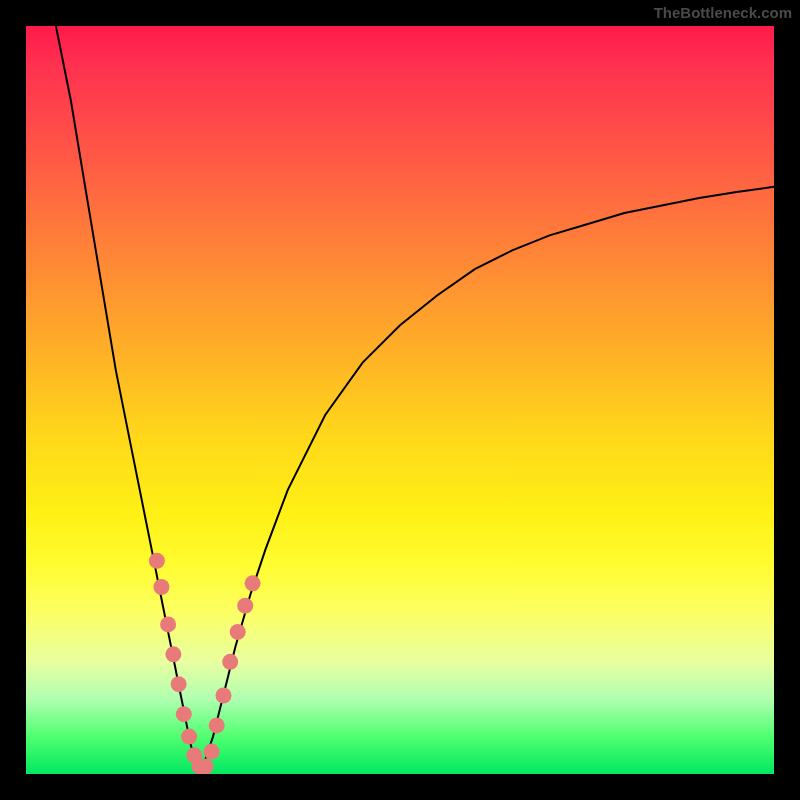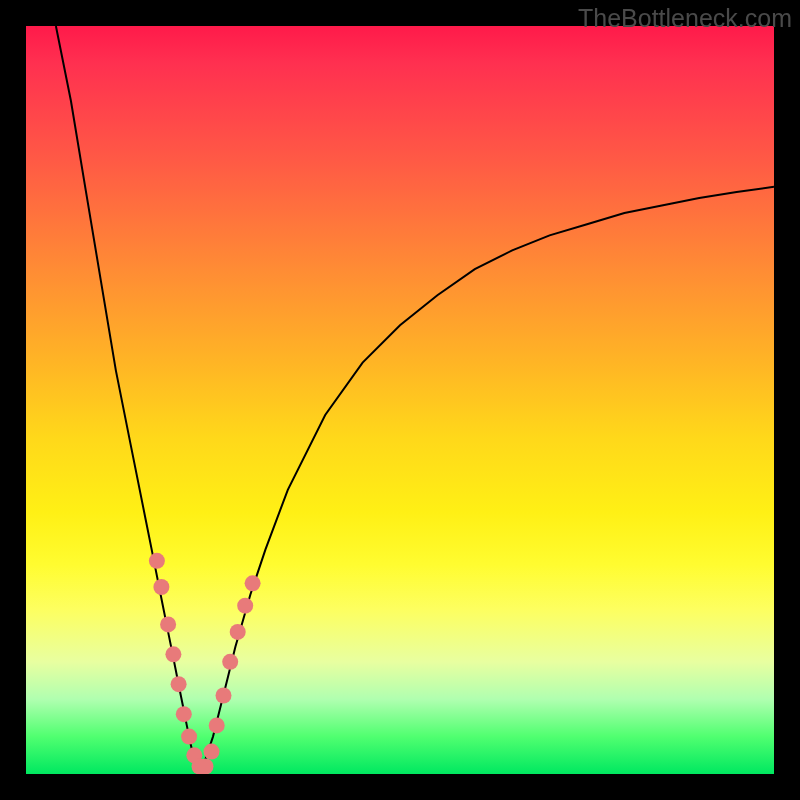--- a/index.html
+++ b/index.html
@@ -30,22 +30,22 @@
         #e8ffa0 85%,
         #b0ffb0 90%,
         #50ff70 95%,
         #00e860 100%);
     }
     .watermark {
       position: absolute;
       top: 4px;
       right: 8px;
       color: #4a4a4a;
-      font-size: 25px;
-      font-weight: 400;
+      font-size: 15px;
+      font-weight: 700;
       z-index: 10;
     }
     svg.curves {
       position: absolute;
       top: 0;
       left: 0;
       width: 748px;
       height: 748px;
     }
     .stroke-main { stroke: #000; stroke-width: 2; fill: none; }

